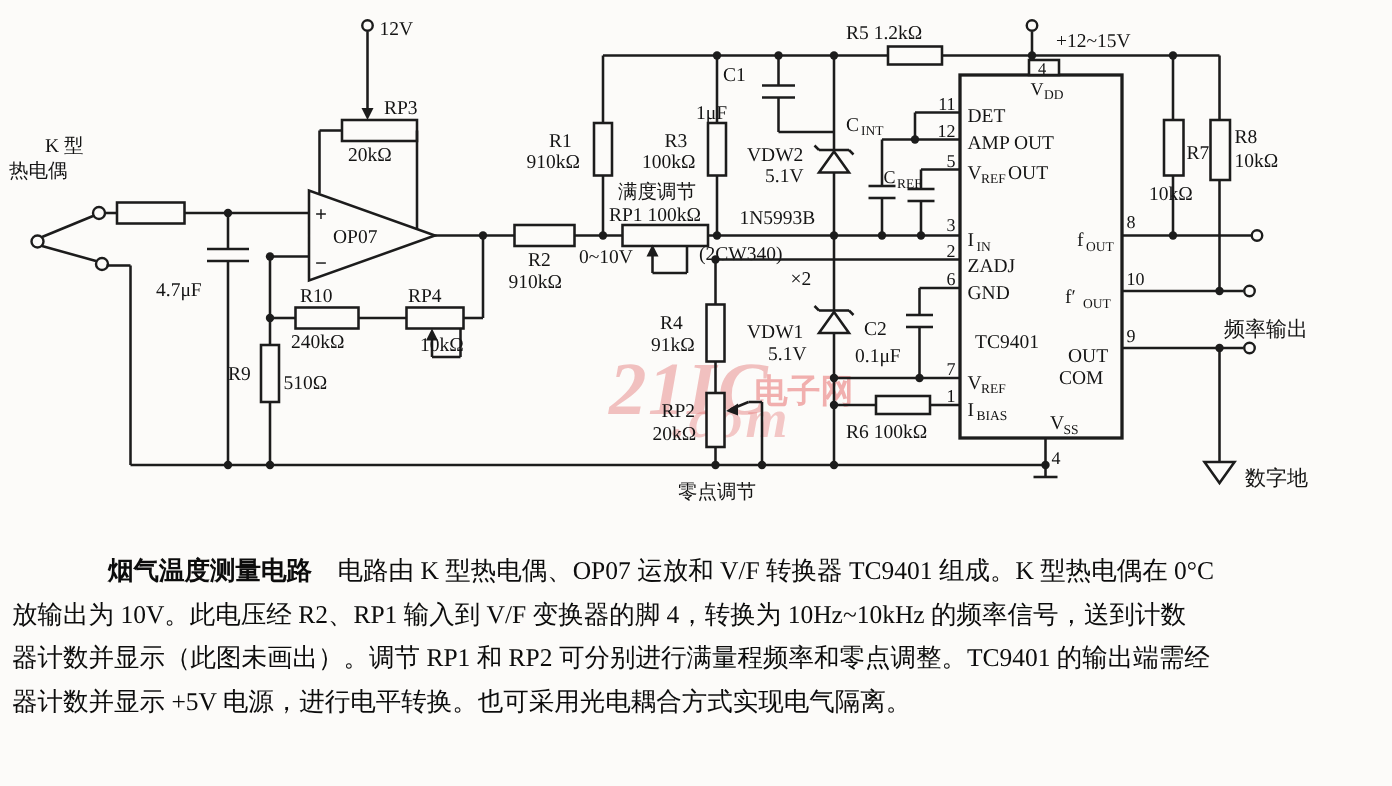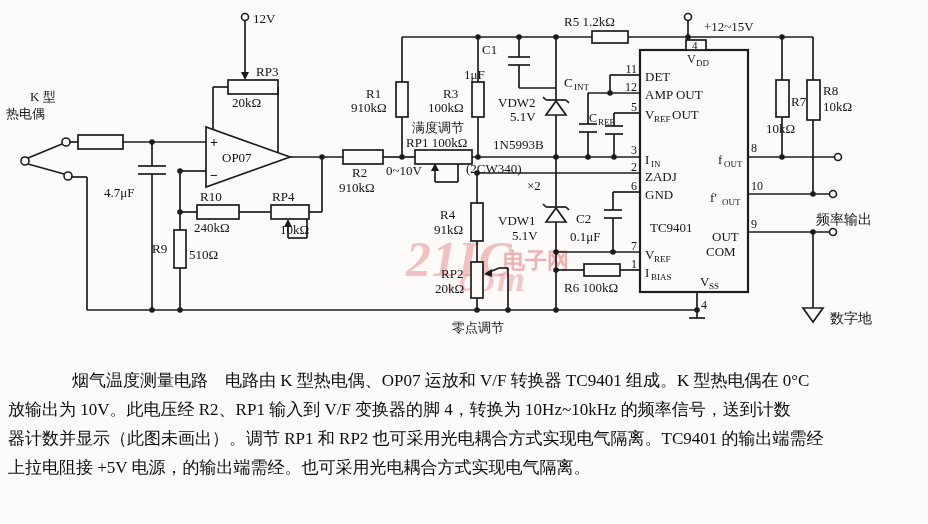--- a/index.html
+++ b/index.html
@@ -21,21 +21,21 @@
   .wm-brand{position:absolute;left:0;top:-6px;font:italic bold 50px "Liberation Serif",serif;
             color:rgba(225,105,105,0.40);letter-spacing:1px;margin-left:20px;}
   .wm-cn{position:absolute;left:96px;top:10px;font-size:22px;font-weight:bold;
          color:rgba(230,100,100,0.50);margin-left:21px;}
   .wm-dot{position:absolute;left:62px;top:22px;font:italic bold 36px "Liberation Serif",serif;
           color:rgba(230,115,115,0.38);letter-spacing:2px;}
   
   .desc{position:absolute;left:0;top:366px;width:918px;padding-left:8px;
         font-size:17px;line-height:29px;color:#0c0c0c;}
   .desc .indent{display:inline-block;width:64px;}
-  .desc b{font-weight:normal;}
+  .desc b{font-weight:bold;}
 </style>
 </head>
 <body>
 
 <div id="page">
 
   <div class="wm">
     <span class="wm-brand">21IC</span>
     <span class="wm-cn">电子网</span>
     <span class="wm-dot">.com</span>
@@ -353,17 +353,17 @@
       <line class="wire" x1="813" y1="232" x2="813" y2="308"></line>
       <polygon class="comp" points="803,308 823,308 813,322"></polygon>
       <text class="t14" x="816" y="224">频率输出</text>
       <text class="t14" x="830" y="323">数字地</text>
     </g>
   </svg>
 
   <div class="desc">
     <div><span class="indent"></span><b>烟气温度测量电路</b><span>　电路由 K 型热电偶、OP07 运放和 V/F 转换器 TC9401 组成。K 型热电偶在 0°C</span></div>
     <div>放输出为 10V。此电压经 R2、RP1 输入到 V/F 变换器的脚 4，转换为 10Hz~10kHz 的频率信号，送到计数</div>
-    <div>器计数并显示（此图未画出）。调节 RP1 和 RP2 也可采用光电耦合方式实现电气隔离。TC9401 的输出端需经</div>
-    <div>上拉电阻接 +5V 电源，的输出端需经。也可采用光电耦合方式实现电气隔离。</div>
+    <div>器计数并显示（此图未画出）。调节 RP1 和 RP2 可分别进行满量程频率和零点调整。TC9401 的输出端需经</div>
+    <div>器计数并显示 +5V 电源，进行电平转换。也可采用光电耦合方式实现电气隔离。</div>
   </div>
 
 </div>
 
 </body></html>

